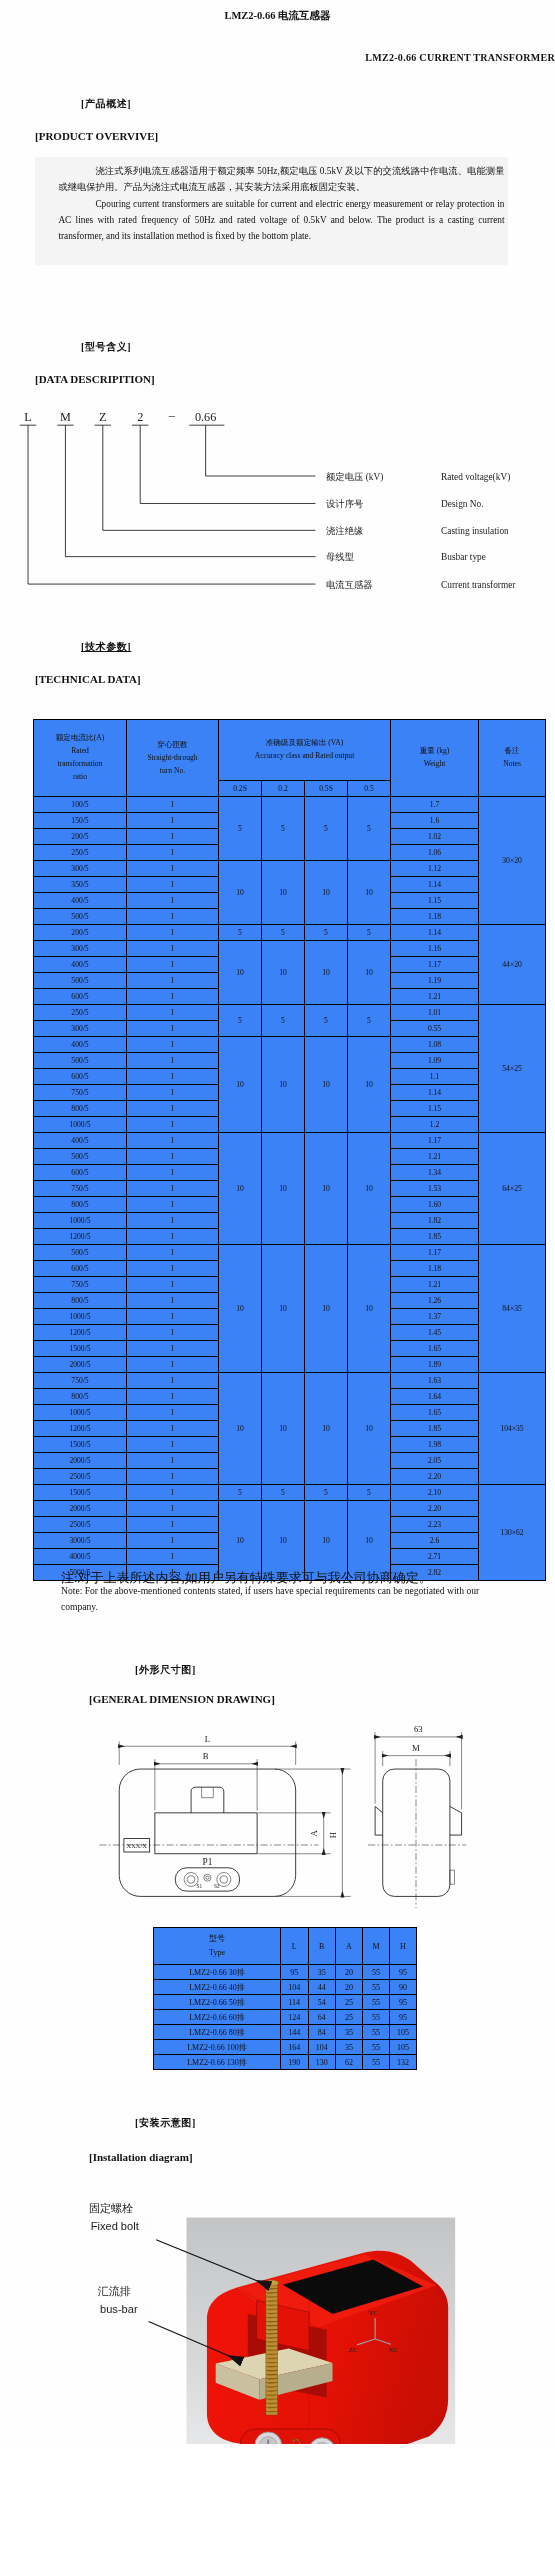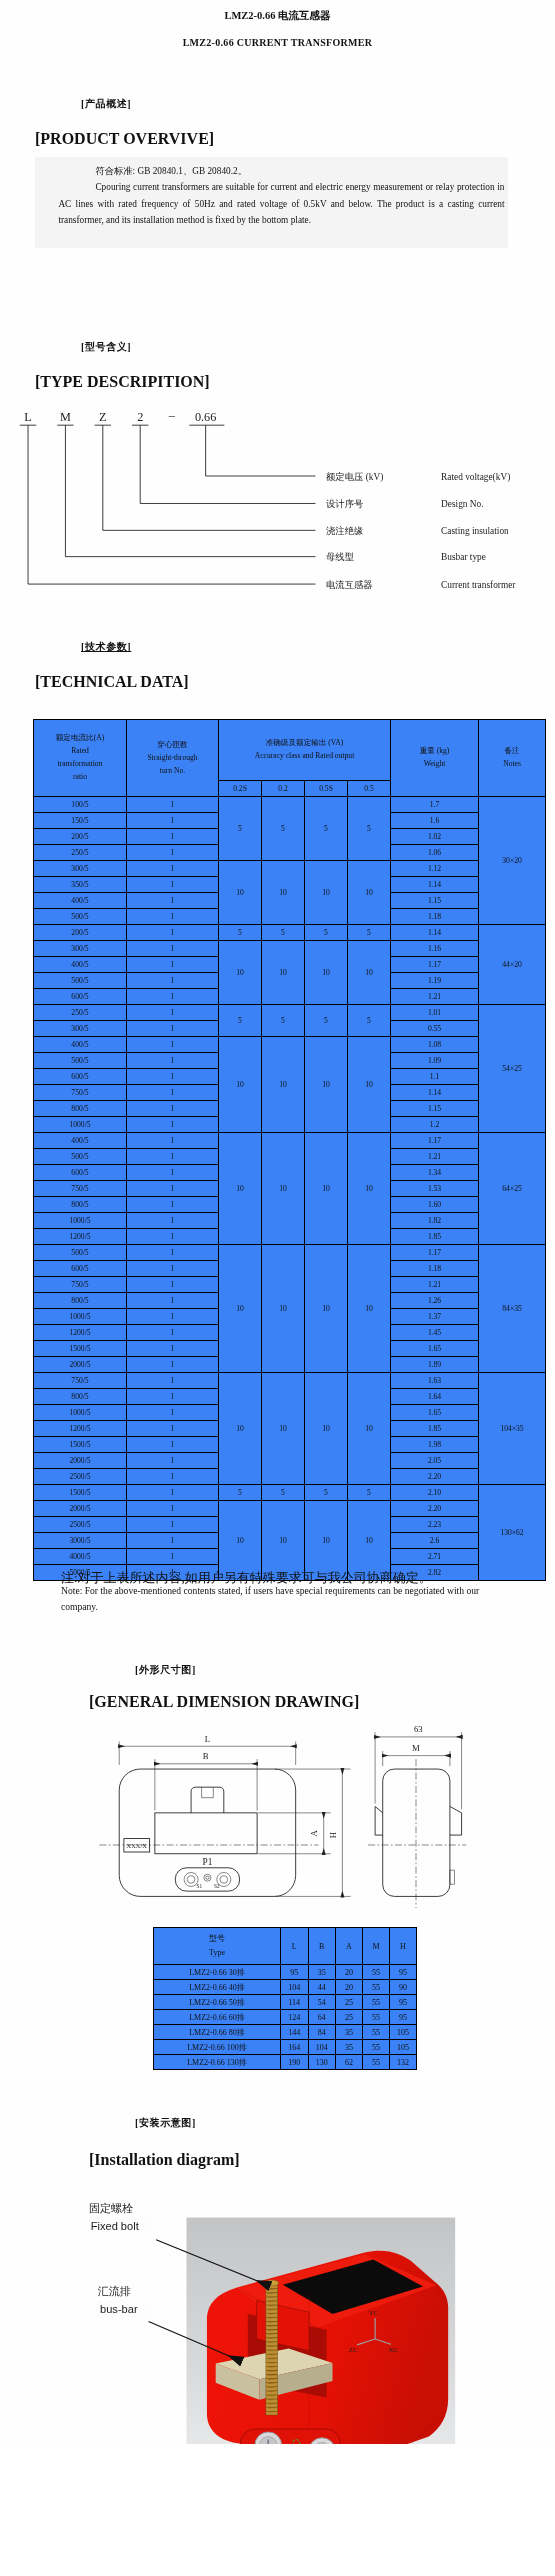--- a/index.html
+++ b/index.html
@@ -5,21 +5,21 @@
   * { margin:0; padding:0; box-sizing:border-box; }
   body { background:#ffffff; }
   .page {
     position:relative; width:555px; height:2444px; margin:0 auto;
     background:#fefefe; color:#111;
     font-family:"Liberation Serif", serif;
   }
   .abs { position:absolute; }
   .center { width:100%; text-align:center; }
   .h-zh { font-size:10px; font-weight:bold; letter-spacing:0.6px;padding-left:46px; }
-  .h-en { font-size:16px; font-weight:bold; }
+  .h-en { font-size:11px; font-weight:bold; }
   .title-zh { font-size:10.5px; font-weight:bold; }
   .title-en { font-size:10px; font-weight:bold; letter-spacing:0.3px; }
   .overview-box {
     background:#f4f4f4; width:473px; padding:5.8px 3.5px 20px 23.4px;
     font-size:9.3px; line-height:16.4px; text-align:justify;
   }
   .overview-box p.ind { text-indent:37px; }
   table { border-collapse:collapse; background:#3b82f6; }
   .tech { width:511px; border:1.2px solid #000; table-layout:fixed; font-size:7.6px; text-align:center; }
   .tech th, .tech td { border:0.6px solid #000; border-top:1.2px solid #000; border-bottom:1.2px solid #000; font-weight:normal; padding:0 1.2px; }
@@ -38,31 +38,31 @@
   svg .sans { font-family:"Liberation Sans", sans-serif; }
   .thin { stroke:#333; stroke-width:1; fill:none; }
   .med  { stroke:#222; stroke-width:1.5; fill:none; }
 </style>
 </head>
 <body>
 
 <div class="page">
 
   <div class="abs center title-zh" style="top:9.3px;">LMZ2-0.66 电流互感器</div>
-  <div class="abs center title-en" style="top:37px;">LMZ2-0.66 CURRENT TRANSFORMER</div>
+  <div class="abs center title-en" style="top:52px;text-align:right;">LMZ2-0.66 CURRENT TRANSFORMER</div>
 
   <div class="abs h-zh" style="top:97px; left:35px;">[产品概述]</div>
   <div class="abs h-en" style="top:130px; left:35px;">[PRODUCT OVERVIVE]</div>
   <div class="abs overview-box" style="top:157px; left:35px;">
-    <p class="ind">符合标准: GB 20840.1、GB 20840.2。</p>
+    <p class="ind">浇注式系列电流互感器适用于额定频率 50Hz,额定电压 0.5kV 及以下的交流线路中作电流、电能测量或继电保护用。产品为浇注式电流互感器，其安装方法采用底板固定安装。</p>
     <p class="ind">Cpouring current transformers are suitable for current and electric energy measurement or relay protection in AC lines with rated frequency of 50Hz and rated voltage of 0.5kV and below. The product is a casting current transformer, and its installation method is fixed by the bottom plate.</p>
   </div>
 
   <div class="abs h-zh" style="top:340px; left:35px;">[型号含义]</div>
-  <div class="abs h-en" style="top:373px; left:35px;">[TYPE DESCRIPITION]</div>
+  <div class="abs h-en" style="top:373px; left:35px;">[DATA DESCRIPITION]</div>
 
   <svg class="abs" style="top:394px; left:0;" width="555" height="202" viewBox="0 0 950 345">
 
     <text x="48" y="45" font-size="21" text-anchor="middle">L</text>
     <text x="112" y="45" font-size="21" text-anchor="middle">M</text>
     <text x="176" y="45" font-size="21" text-anchor="middle">Z</text>
     <text x="240" y="45" font-size="21" text-anchor="middle">2</text>
     <text x="294" y="43" font-size="21" text-anchor="middle">–</text>
     <text x="352" y="45" font-size="21" text-anchor="middle">0.66</text>
 

